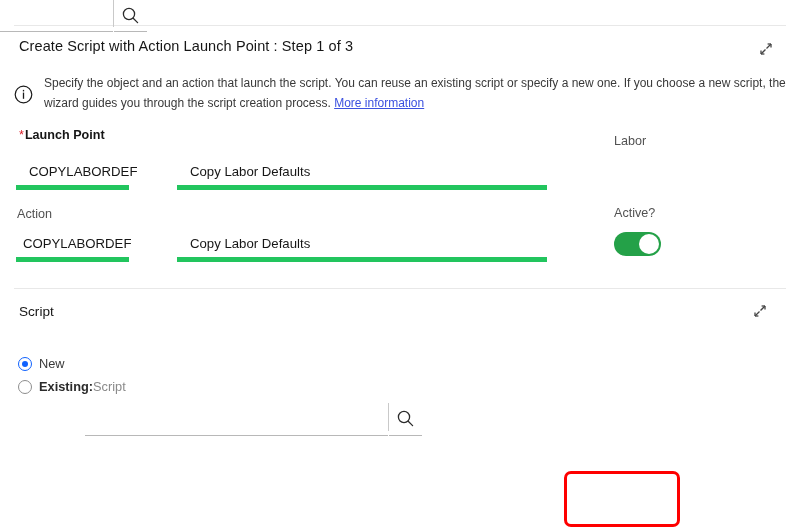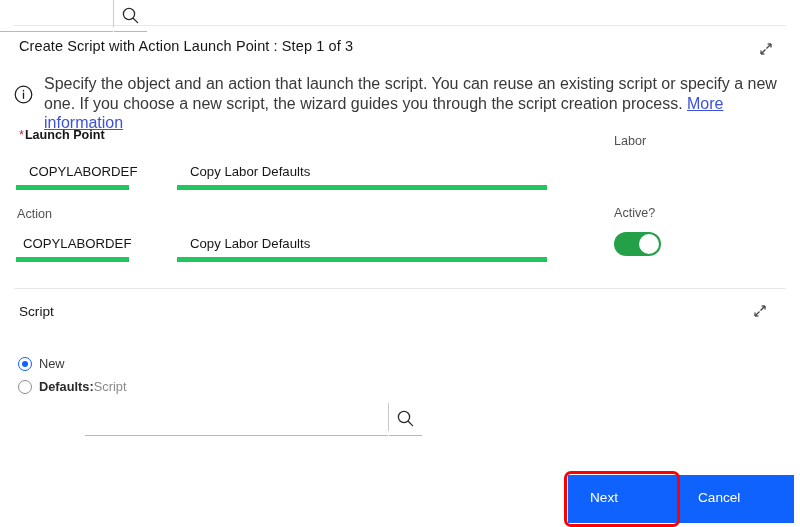--- a/index.html
+++ b/index.html
@@ -68,21 +68,21 @@
     left: 2px;
     top: 11px;
     width: 19px;
     height: 19px;
   }
   .info-text {
     position: absolute;
     left: 32px;
     top: 0px;
     width: 742px;
-    font-size: 16px;
+    font-size: 12px;
     line-height: 19.5px;
     color: #393939;
   }
   .info-link {
     color: #3b50df;
     text-decoration: underline;
     cursor: pointer;
   }
 
   
@@ -368,36 +368,30 @@
     </svg>
   </div>
 
   <div class="radio-row" id="radio-new">
     <div class="radio-mark checked"></div>
     <div class="radio-label">New</div>
   </div>
 
   <div class="radio-row" id="radio-existing">
     <div class="radio-mark"></div>
-    <div class="radio-label"><span class="strong">Defaults:</span><span class="muted">Script</span></div>
+    <div class="radio-label"><span class="strong">Existing:</span><span class="muted">Script</span></div>
   </div>
 
   <div id="field-script-wrap">
     <div id="field-script-input"></div>
     <div id="field-script-divider"></div>
     <div class="search-btn" id="field-script-search">
       <svg width="19" height="19" viewBox="0 0 19 19">
         <circle cx="8" cy="8" r="5.6" fill="none" stroke="#2b2b2b" stroke-width="1.3"></circle>
         <path d="M12.2 12.2 L16.6 16.6" stroke="#2b2b2b" stroke-width="1.3" fill="none" stroke-linecap="round"></path>
       </svg>
     </div>
   </div>
 
-  <button class="footer-btn" id="btn-next">
-    <span>Next</span>
-  </button>
-  <button class="footer-btn" id="btn-cancel">
-    <span>Cancel</span>
-  </button>
 
   <div class="highlight-box"></div>
 
 </div>
 
 </body></html>

